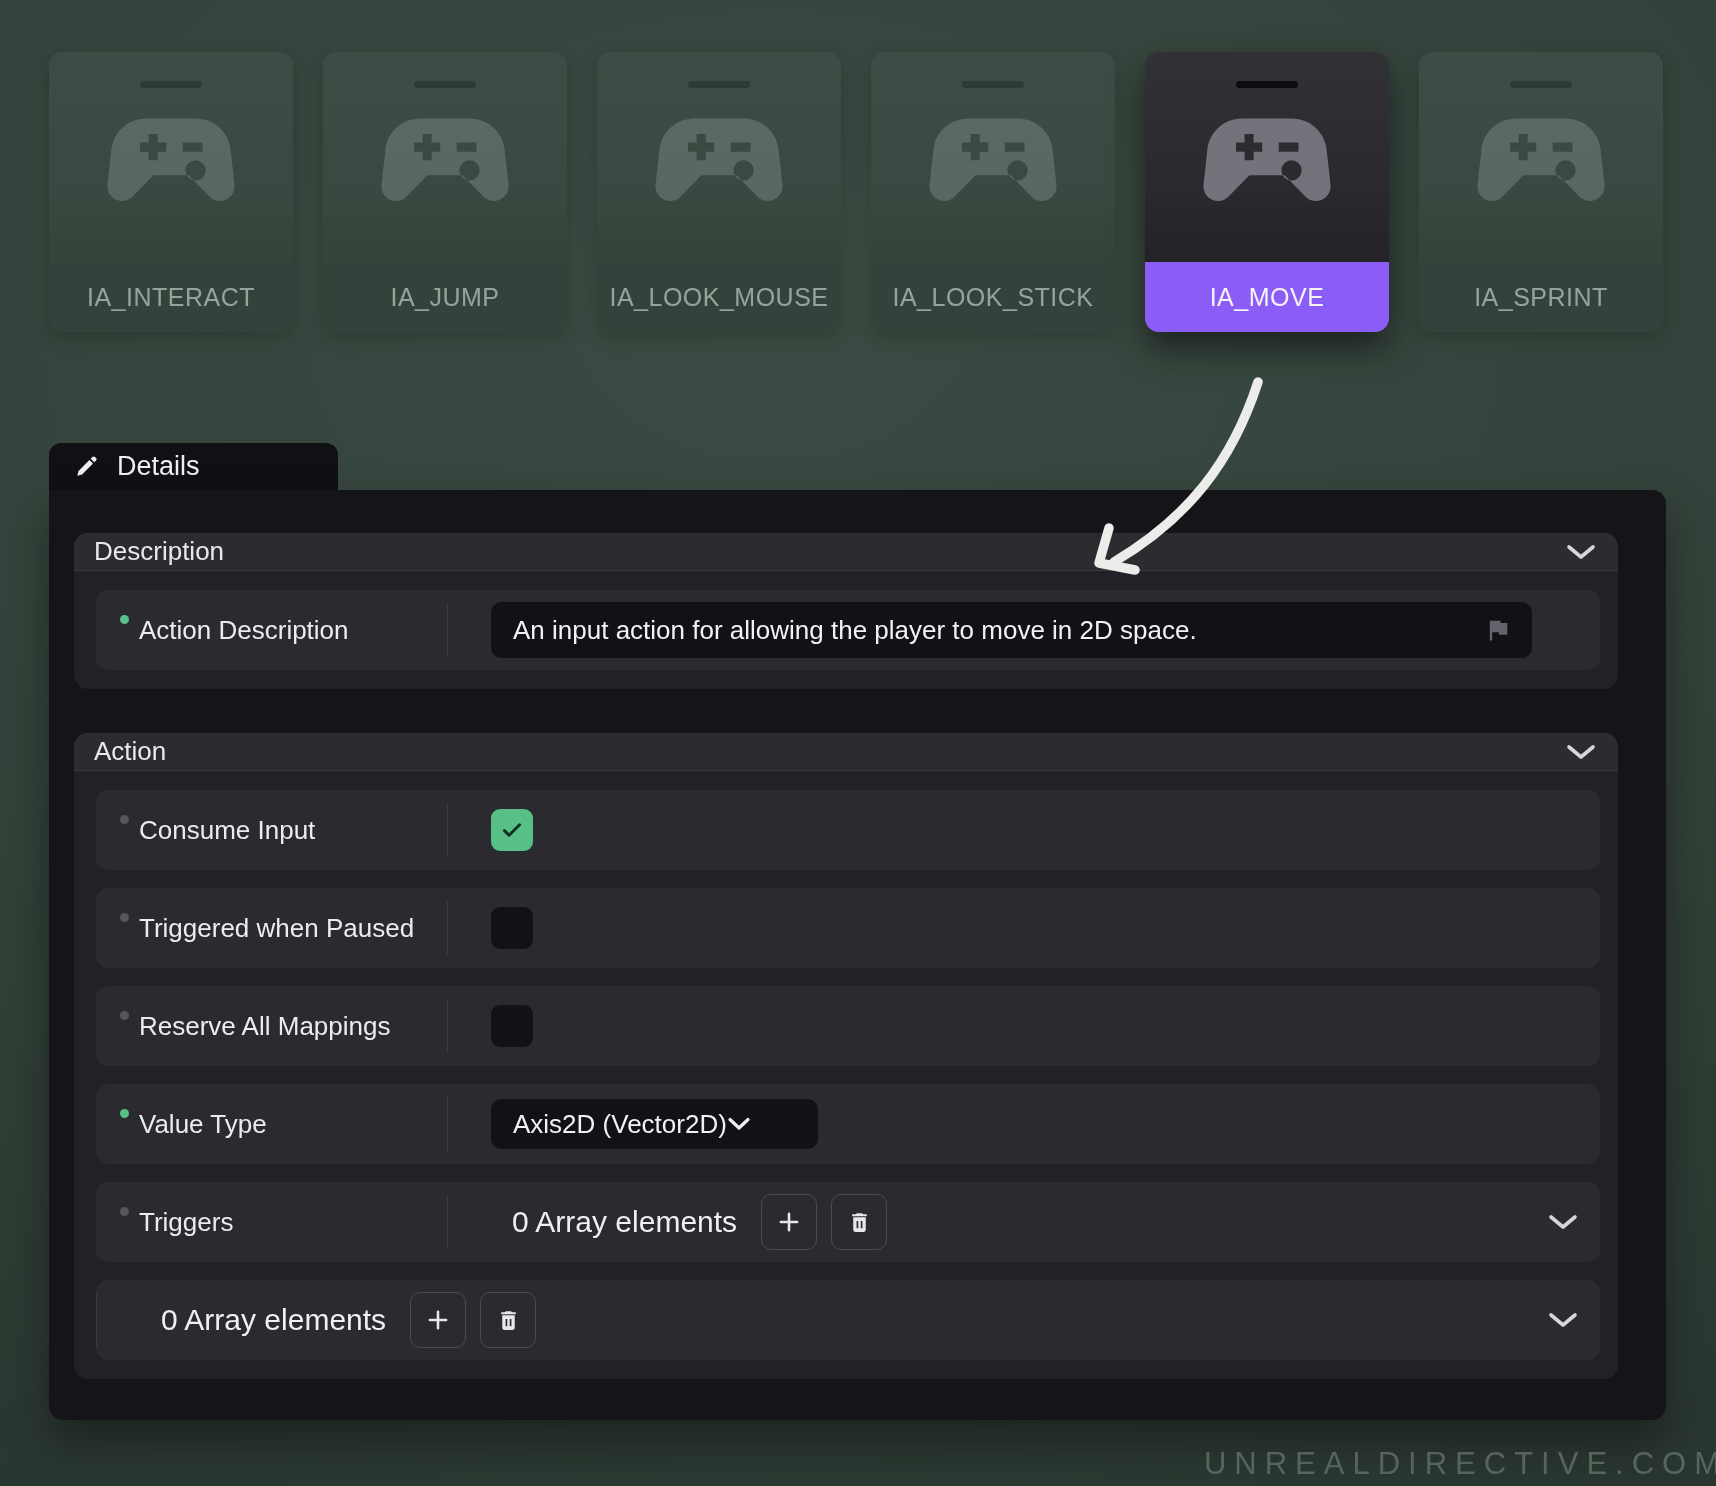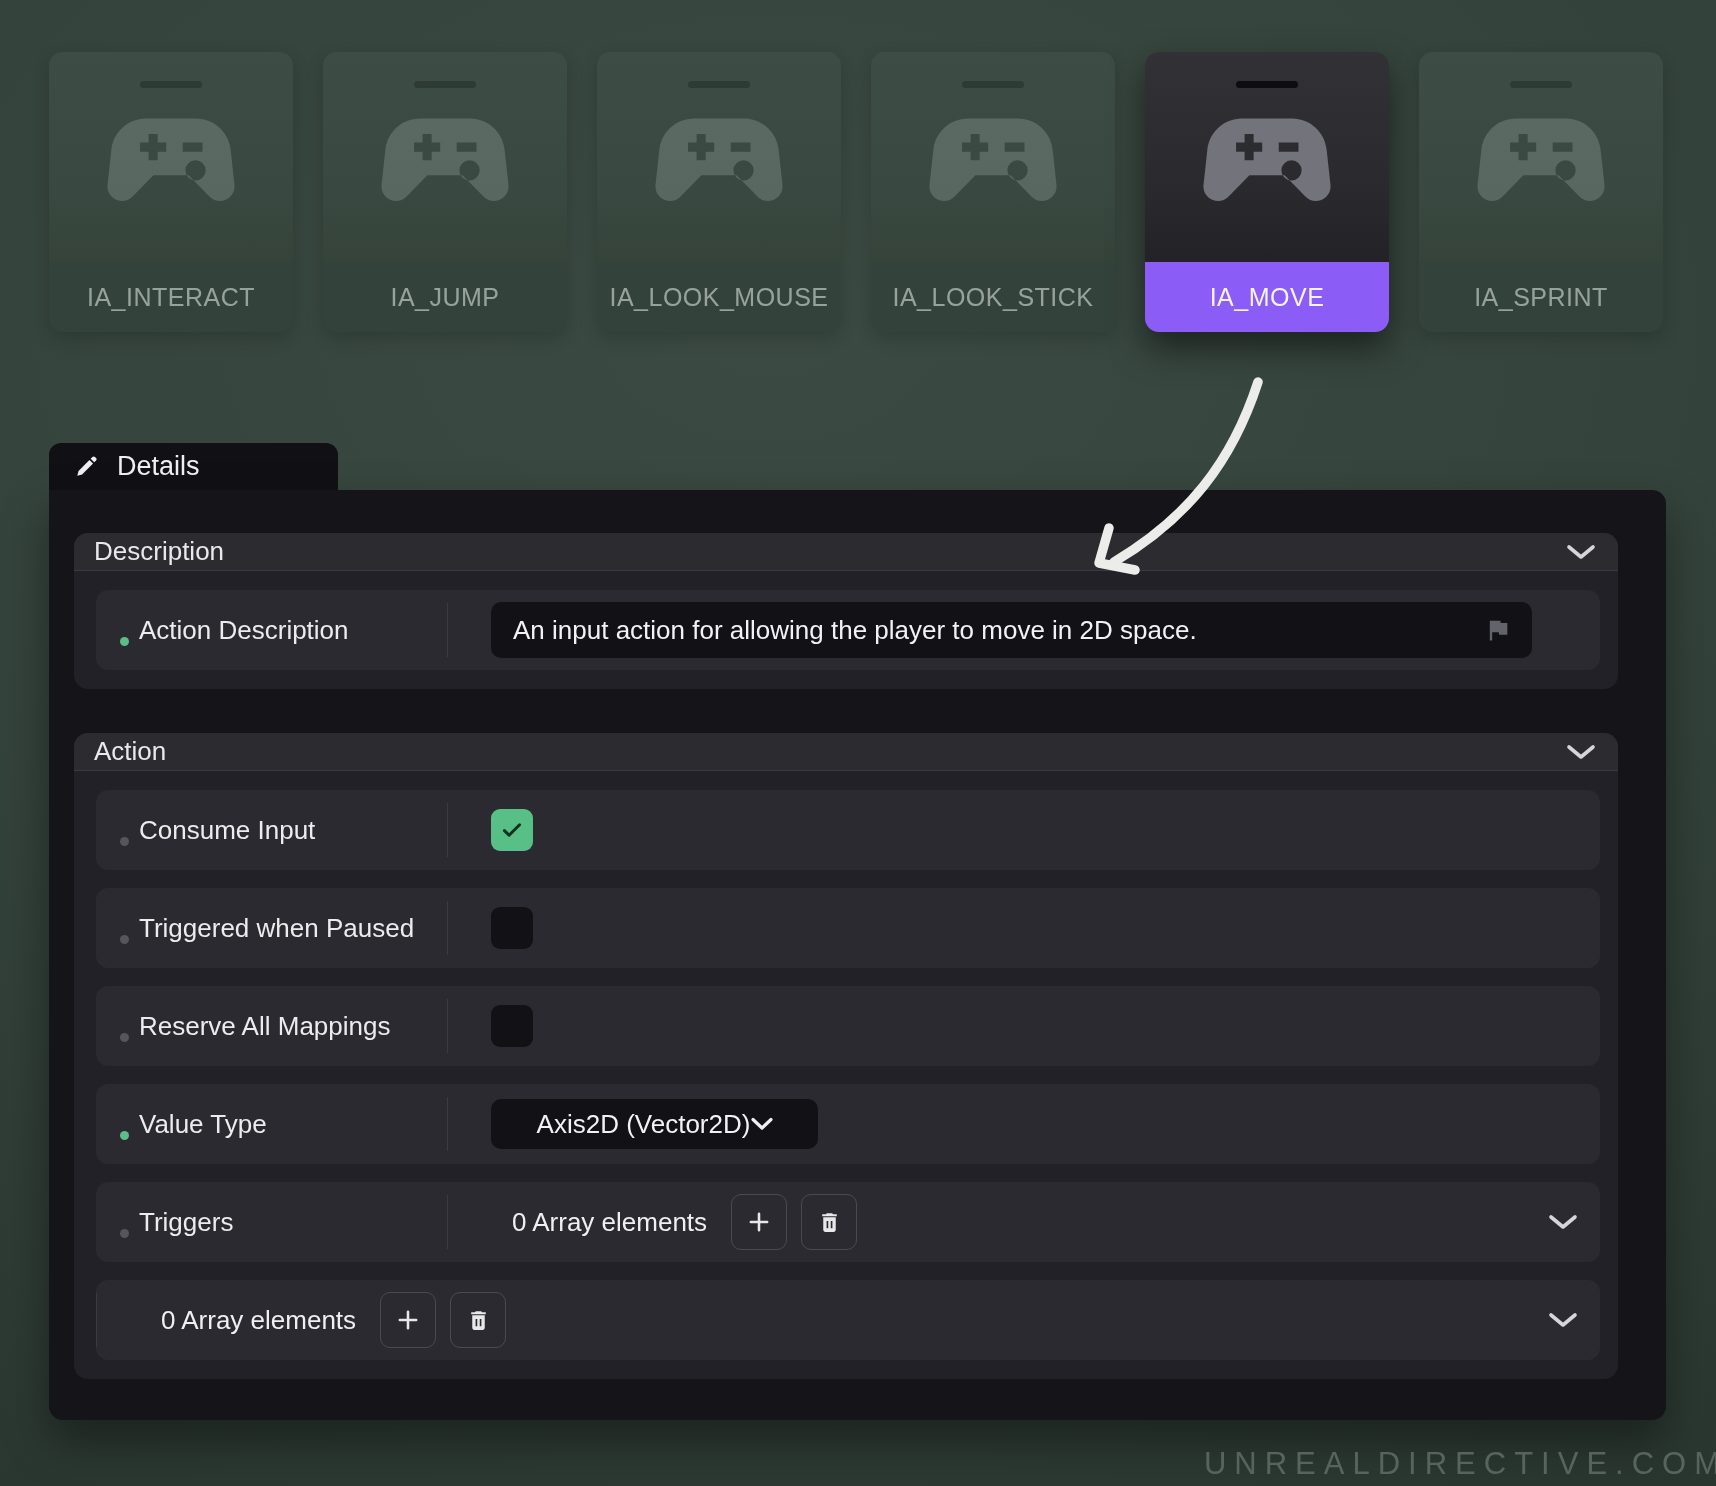--- a/index.html
+++ b/index.html
@@ -35,43 +35,43 @@
   .section { position:absolute; left:25px; right:48px; background:#212127; border-radius:14px; }
   .section-description { top:43px; }
   .section-action { top:243px; }
   .section-header { height:38px; background:#2b2b30; border-bottom:1px solid #3a3a40;
                     border-radius:14px 14px 0 0; display:flex; align-items:center;
                     justify-content:space-between; padding:0 22px 0 20px;
                     color:#e9e9ec; font-size:26px; cursor:pointer; }
   .section-body { padding:19px 18px 19px 22px; display:flex; flex-direction:column; gap:18px; }
 
   .prop-row { height:80px; background:#2a2a30; border-radius:12px; display:flex; align-items:center; position:relative; }
-  .row-label { flex:0 0 351px; display:flex; align-items:flex-end; gap:10px; padding-left:24px;
+  .row-label { flex:0 0 351px; display:flex; align-items:flex-start; gap:10px; padding-left:24px;
                font-size:26px; color:#ececef; }
   .dot { width:9px; height:9px; border-radius:50%; flex:0 0 9px; }
   .dot.green { background:#58bf86; }
   .dot.gray { background:#55555c; }
   .row-div { width:1px; align-self:stretch; margin:13px 0; background:#3b3b42; }
   .row-value { flex:1; height:100%; display:flex; align-items:center; padding-left:43px; position:relative; }
 
   .desc-input { flex:1; margin-right:68px; height:56px; background:#121216; border-radius:10px;
                 display:flex; align-items:center; padding:12px 22px; font-size:26px; color:#f2f2f4;
                 position:relative; cursor:text; }
   .flag-btn { position:absolute; right:20px; top:50%; transform:translateY(-50%); color:#63636b;
               display:flex; cursor:pointer; }
 
   .checkbox { width:42px; height:42px; border-radius:9px; background:#121216; display:flex;
               align-items:center; justify-content:center; cursor:pointer; }
   .checkbox.checked { background:#58bf86; }
 
   .dropdown { width:327px; height:50px; background:#121216; border-radius:10px; display:flex;
-              align-items:center; justify-content:center; padding:0 20px 0 22px;
+              align-items:center; justify-content:flex-start; padding:0 20px 0 22px;
               font-size:26px; color:#f2f2f4; cursor:pointer; }
 
-  .array-text { margin-left:21px; margin-right:24px; font-size:26px; color:#f0f0f3; }
+  .array-text { margin-left:21px; margin-right:24px; font-size:30px; color:#f0f0f3; }
   .icon-btn { width:56px; height:56px; border:1.5px solid #4a4a52; border-radius:10px;
               background:transparent; display:flex; align-items:center; justify-content:center;
               margin-right:14px; cursor:pointer; color:#e8e8ea; }
   .row-chevron { position:absolute; right:22px; top:50%; transform:translateY(-50%); display:flex; cursor:pointer; }
 
   .chev { display:block; }
 
   
   .arrow-overlay { position:absolute; left:0; top:0; width:1716px; height:1486px; pointer-events:none; }
   .watermark { position:absolute; right:-12px; bottom:4px; font-size:31px; letter-spacing:8px;

